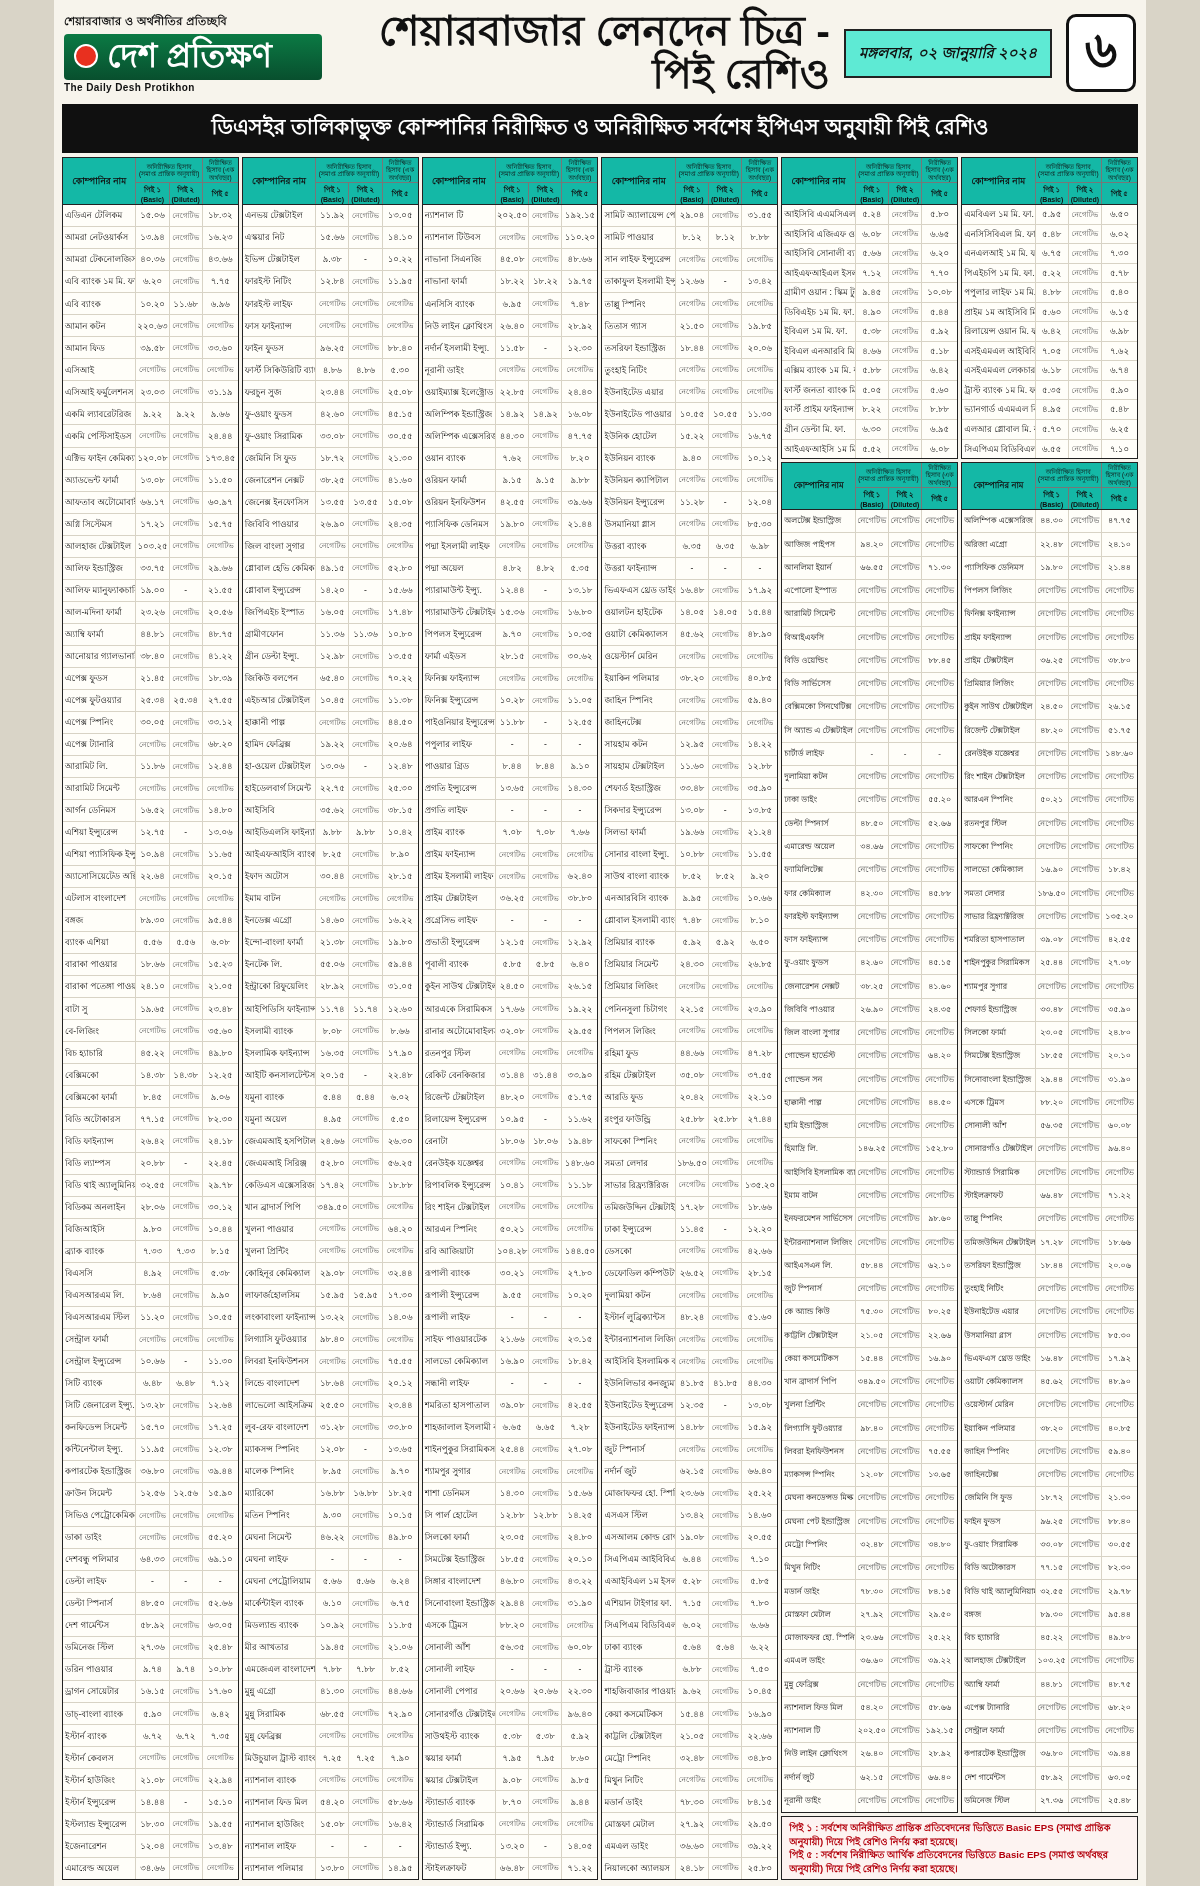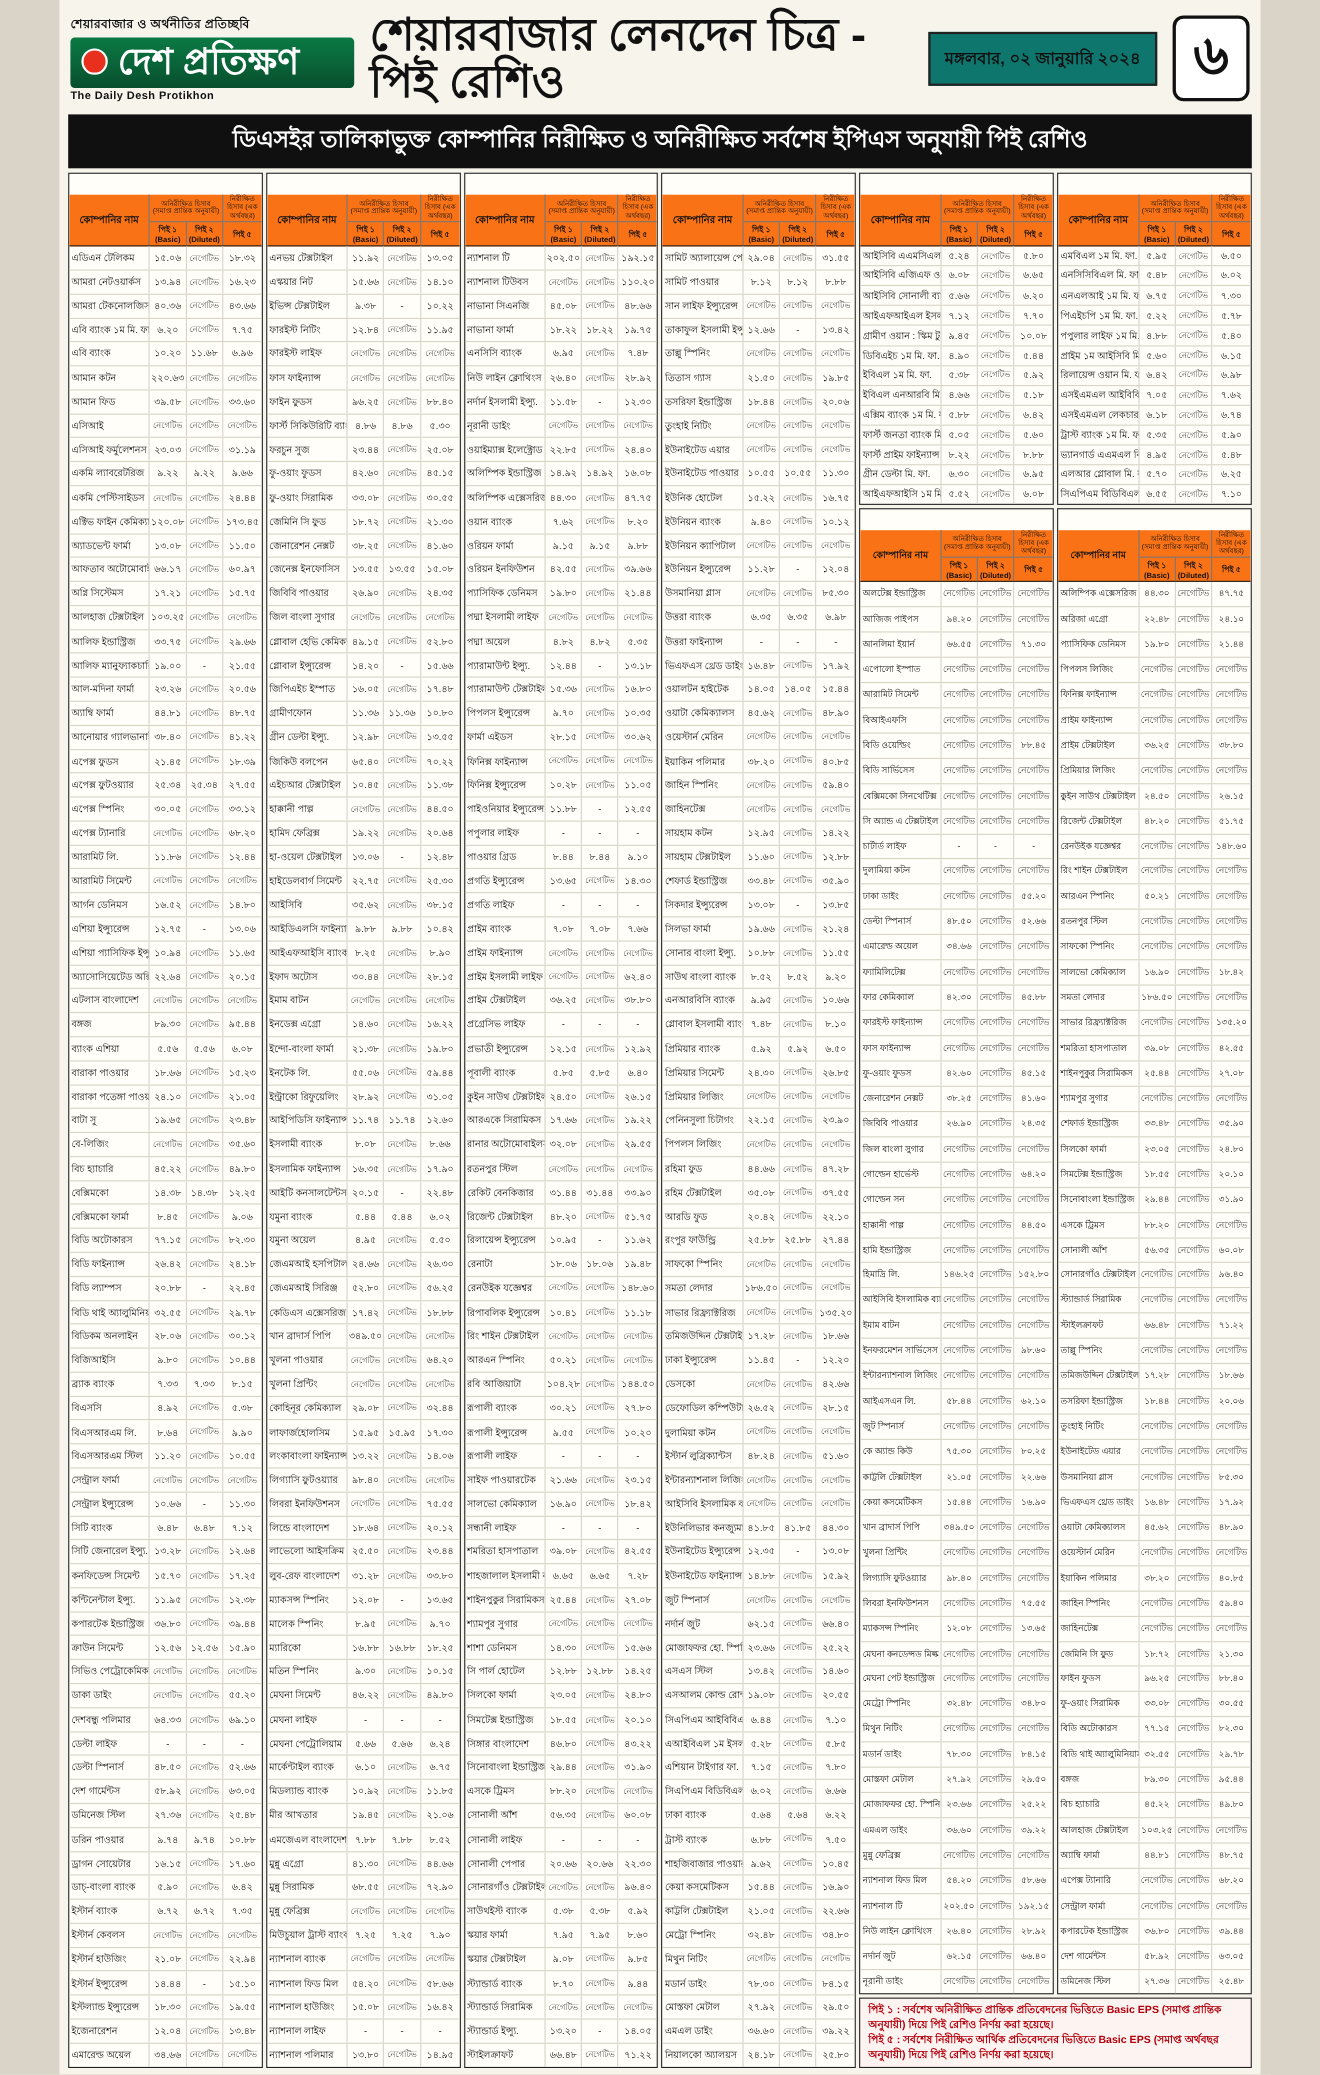--- a/index.html
+++ b/index.html
@@ -8,34 +8,34 @@
         display:flex;flex-direction:column;}
   
   .masthead{display:flex;align-items:center;gap:14px;padding:4px 2px 6px;flex:none;}
   .brand-block{width:258px;flex:none;}
   .tagline{font-size:11px;letter-spacing:.4px;margin-bottom:2px;font-weight:bold;}
   .brand{background:linear-gradient(180deg,#0b7a44,#084f2e);color:#fff;font-weight:bold;
          font-size:33px;line-height:1.05;padding:5px 10px 7px;border-radius:4px;
          display:flex;align-items:center;gap:9px;}
   .brand-mark{width:20px;height:20px;border-radius:50%;background:#e8301f;border:2px solid #fff;flex:none;}
   .brand-sub{font-size:10px;font-weight:bold;margin-top:2px;letter-spacing:.4px;}
-  .main-title{flex:1;text-align:left;font-size:41px;font-weight:bold;line-height:1.05;}
-  .date-box{flex:none;border:2px solid #222;padding:10px 13px;font-size:15px;font-weight:bold;background:#0f766e;}
+  .main-title{flex:1;text-align:right;font-size:41px;font-weight:bold;line-height:1.05;}
+  .date-box{flex:none;border:2px solid #222;padding:10px 13px;font-size:15px;font-weight:bold;background:#5eead4;font-style:italic;}
   .page-num{flex:none;font-size:50px;font-weight:bold;border:3px solid #111;border-radius:10px;
             width:64px;height:72px;display:flex;align-items:center;justify-content:center;background:#fff;}
   
   .banner{background:#101010;color:#fff;text-align:center;font-weight:bold;font-size:21px;
           padding:7px 4px;margin:2px 0 4px;flex:none;}
   
   .columns{flex:1;display:grid;grid-template-columns:repeat(6,1fr);gap:3px;min-height:0;}
   .right-block{grid-column:span 2;display:flex;flex-direction:column;gap:3px;min-height:0;}
   .top-tables{display:grid;grid-template-columns:1fr 1fr;gap:3px;height:302px;flex:none;}
   
   .petable{border:1.5px solid #222;background:#fffef9;display:flex;flex-direction:column;min-height:0;overflow:hidden;}
-  .thead{display:grid;grid-template-columns:42% 19% 19% 20%;flex:none;background:#f97316;border-bottom:1.5px solid #222;margin-top:19px;}
+  .thead{display:grid;grid-template-columns:42% 19% 19% 20%;flex:none;background:#14b8a6;border-bottom:1.5px solid #222;}
   .h{border:solid #777;border-width:0 1px 1px 0;display:flex;align-items:center;justify-content:center;
      text-align:center;padding:1px;box-sizing:border-box;}
   .h.name-h{grid-row:1/3;grid-column:1;font-size:9px;font-weight:bold;border-bottom:none;}
   .h.g1{grid-column:2/4;grid-row:1;font-size:6.4px;line-height:1.15;}
   .h.g2{grid-column:4;grid-row:1;font-size:6.4px;line-height:1.15;border-right:none;}
   .h.s1{grid-column:2;grid-row:2;font-size:7px;font-weight:bold;border-bottom:none;}
   .h.s2{grid-column:3;grid-row:2;font-size:7px;font-weight:bold;border-bottom:none;}
   .h.s3{grid-column:4;grid-row:2;font-size:7px;font-weight:bold;border-right:none;border-bottom:none;}
   .tbody{flex:1;display:flex;flex-direction:column;min-height:0;text-align:right;}
   .trow{flex:1;display:grid;grid-template-columns:42% 19% 19% 20%;border-bottom:1px solid #d8d3c5;min-height:0;}

